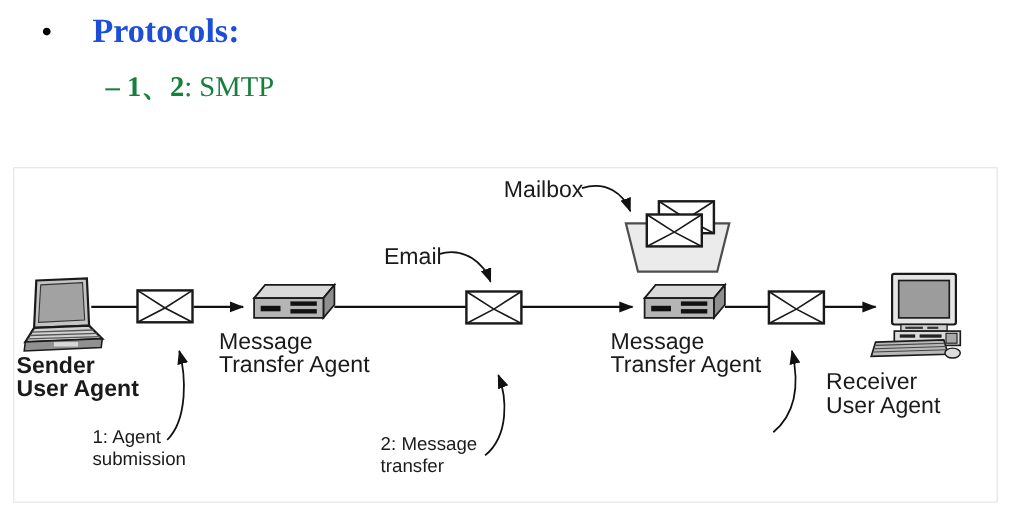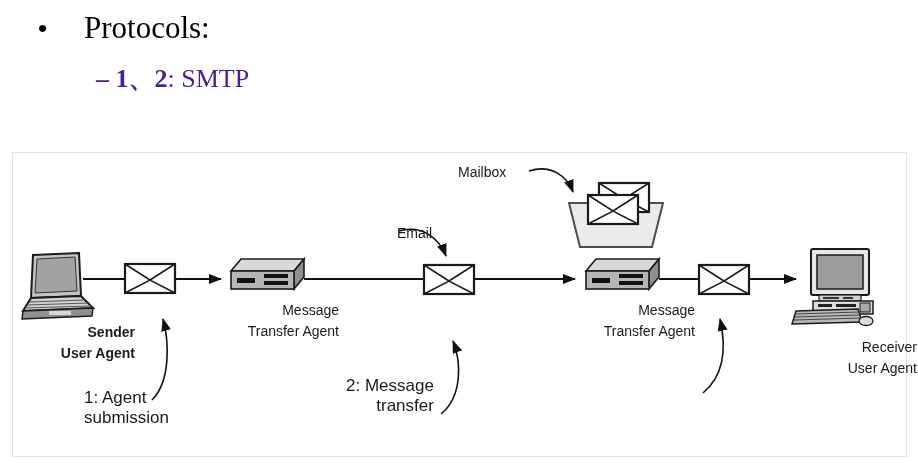--- a/index.html
+++ b/index.html
@@ -2,43 +2,43 @@
 <html><head>
 <meta charset="utf-8">
 <style>
   html,body{margin:0;padding:0;background:#ffffff;}
   .screen{position:relative;width:918px;height:468px;background:#ffffff;overflow:hidden;
           font-family:"Liberation Sans",sans-serif;color:#1a1a1a;}
   
   .bullet-dot{position:absolute;left:38px;top:14px;font-family:"Liberation Serif",serif;
               font-weight:bold;font-size:26px;color:#000;}
   .slide-title{position:absolute;left:84px;top:10px;font-family:"Liberation Serif",serif;
-               font-weight:normal;font-size:31px;color:#000000;white-space:nowrap;}
+               font-weight:bold;font-size:31px;color:#1d4ed8;white-space:nowrap;}
   .sub-item{position:absolute;left:96px;font-family:"Liberation Serif",serif;
-            font-size:26px;color:#4c1d95;white-space:nowrap;}
+            font-size:26px;color:#15803d;white-space:nowrap;}
   .sub-item .b{font-weight:bold;}
   #sub1{top:61px;}
   #sub2{top:102px;}
   
   .diagram{position:absolute;left:12px;top:152px;width:893px;height:303px;
            border:1px solid #e3e3e3;background:#ffffff;}
   .diagram svg{position:absolute;left:0;top:0;}
-  .dlabel{position:absolute;font-size:14px;line-height:21px;color:#1a1a1a;
+  .dlabel{position:absolute;font-size:21px;line-height:21px;color:#1a1a1a;
           white-space:pre-line;}
-  .center{text-align:right;}
+  .center{text-align:left;}
   #lbl-sender{left:2px;top:169px;width:120px;font-weight:bold;}
   #lbl-mta1{left:186px;top:147px;width:140px;}
   #lbl-smtp{left:386px;top:150px;width:100px;}
-  #lbl-email{left:336px;top:70px;margin-left:48px;}
+  #lbl-email{left:336px;top:70px;}
   #lbl-mailbox{left:445px;top:9px;}
   #lbl-mta2{left:542px;top:147px;width:140px;}
-  #lbl-receiver{left:764px;top:184px;width:140px;}
+  #lbl-receiver{left:738px;top:184px;width:140px;}
   .steplabel{position:absolute;font-size:17px;line-height:20px;color:#1a1a1a;white-space:pre-line;}
   #lbl-step1{left:71px;top:235px;}
-  #lbl-step2{left:333px;top:223px;text-align:right;}
+  #lbl-step2{left:333px;top:241px;}
   #lbl-step3{left:625px;top:235px;}
 </style>
 </head>
 <body>
 
 <div class="screen">
 
   <span class="bullet-dot">•</span>
   <div class="slide-title">Protocols:</div>
   <div class="sub-item" id="sub1">

